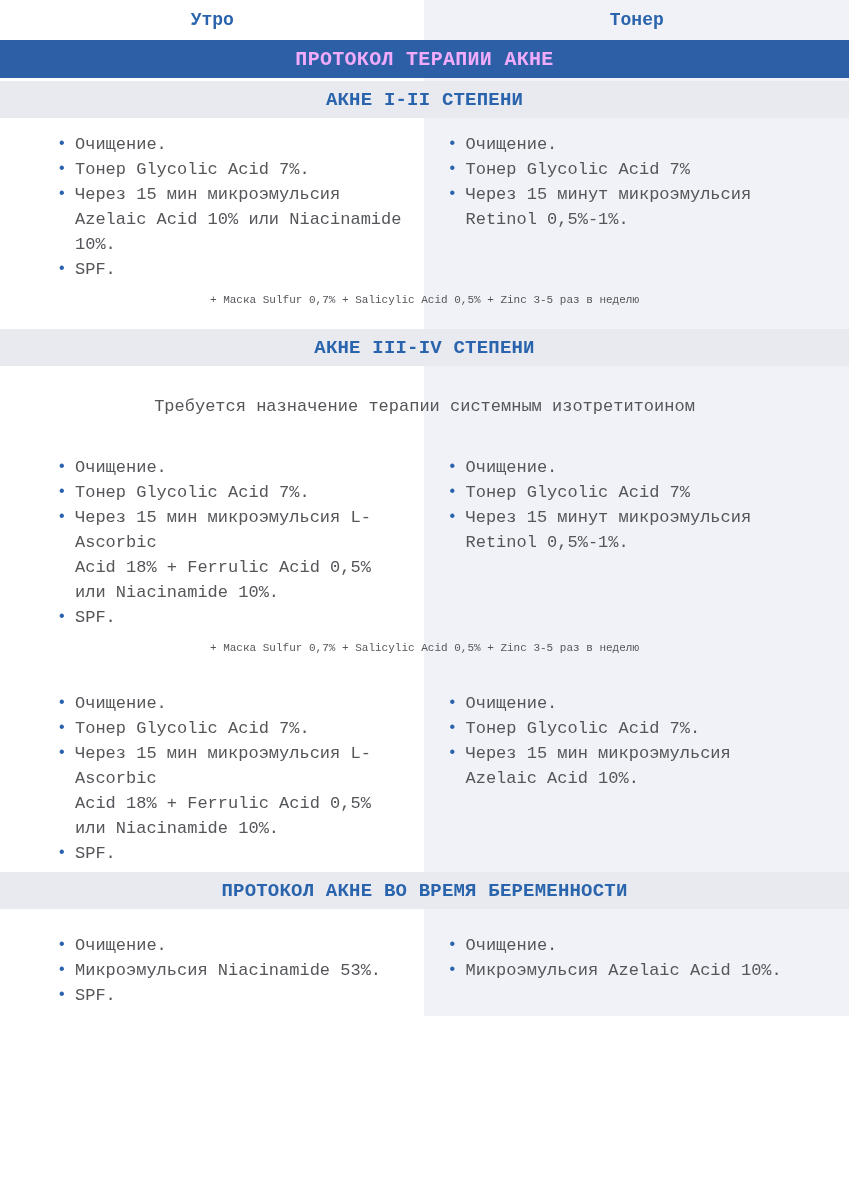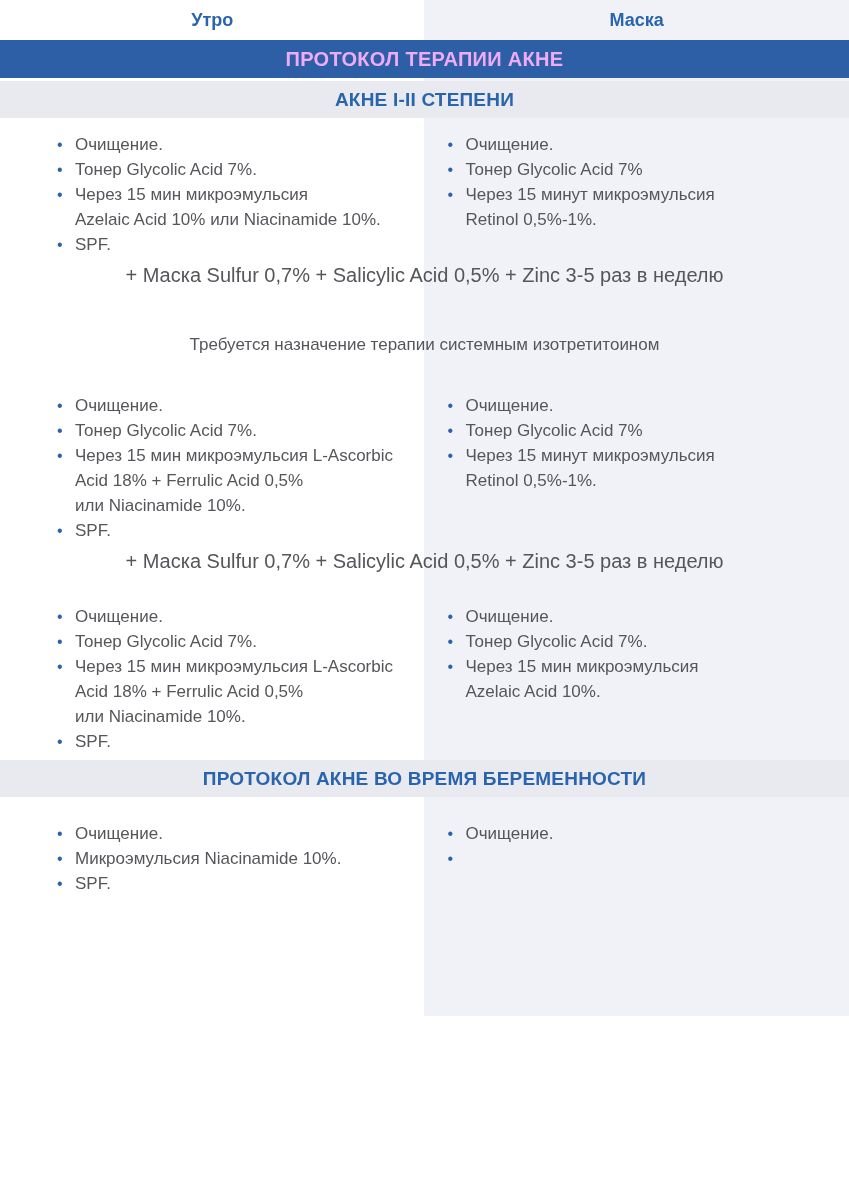--- a/index.html
+++ b/index.html
@@ -10,20 +10,21 @@
     --banner-gray:#e8eaf0;
     --col-gray:#f1f2f7;
   }
   html,body{margin:0;padding:0;}
   body{font-family:"Liberation Sans","DejaVu Sans",sans-serif;}
   .page{
     position:relative;
     width:849px;height:1016px;
     overflow:hidden;
     background:linear-gradient(90deg,#ffffff 0 424px,var(--col-gray) 424px 100%);
+    font-family:Liberation Mono, monospace;
   }
   .header-row{display:flex;height:40px;}
   .header-cell{
     flex:1 1 50%;display:flex;align-items:center;justify-content:center;
     color:var(--heading-blue);font-weight:700;font-size:18px;
   }
   .title-banner{
     height:38px;background:var(--banner-blue);color:#f0abfc;
     display:flex;align-items:center;justify-content:center;
     font-weight:700;font-size:20px;letter-spacing:.3px;
@@ -46,34 +47,34 @@
     display:flex;align-items:flex-start;
     font-size:17px;line-height:25px;color:var(--body-text);
   }
   .dot{
     flex:0 0 18px;color:var(--bullet-blue);
     font-size:16px;line-height:25px;
   }
   .txt{white-space:pre-line;}
   .footer-line{
     margin-top:6px;text-align:center;
-    font-size:20px;line-height:25px;color:var(--body-text);
+    font-size:11px;line-height:25px;color:var(--body-text);
   }
   .note{
     padding:28px 32px 22px;text-align:center;
     font-size:17px;line-height:25px;color:var(--body-text);
   }
 </style>
 </head>
 <body>
 
 <div class="page">
   <div class="header-row">
     <div class="header-cell">Утро</div>
-    <div class="header-cell">Маска</div>
+    <div class="header-cell">Тонер</div>
   </div>
   <div class="title-banner">ПРОТОКОЛ ТЕРАПИИ АКНЕ</div>
   <main>
       <section class="section">
         <div class="section-banner">АКНЕ I-II СТЕПЕНИ</div>
         <div class="cols">
           <div class="col col-left">
             <div class="bullet">
               <span class="dot">•</span>
               <span class="txt">Очищение.</span>
@@ -104,20 +105,21 @@
             <div class="bullet">
               <span class="dot">•</span>
               <span class="txt">Через 15 минут микроэмульсия
 Retinol 0,5%-1%.</span>
             </div>
           </div>
         </div>
         <div class="footer-line">+ Маска Sulfur 0,7% + Salicylic Acid 0,5% + Zinc 3-5 раз в неделю</div>
       </section>
       <section class="section note-only">
+        <div class="section-banner">АКНЕ III-IV СТЕПЕНИ</div>
         <div class="note">Требуется назначение терапии системным изотретитоином</div>
       </section>
       <section class="section">
         <div class="cols">
           <div class="col col-left">
             <div class="bullet">
               <span class="dot">•</span>
               <span class="txt">Очищение.</span>
             </div>
             <div class="bullet">
@@ -195,32 +197,33 @@
       <section class="section no-footer">
         <div class="section-banner">ПРОТОКОЛ АКНЕ ВО ВРЕМЯ БЕРЕМЕННОСТИ</div>
         <div class="cols">
           <div class="col col-left">
             <div class="bullet">
               <span class="dot">•</span>
               <span class="txt">Очищение.</span>
             </div>
             <div class="bullet">
               <span class="dot">•</span>
-              <span class="txt">Микроэмульсия Niacinamide 10%.</span>
-            </div>
-            <div class="bullet">
-              <span class="dot">•</span>
-              <span class="txt">SPF.</span>
-            </div>
-          </div>
-          <div class="col col-right">
-            <div class="bullet">
-              <span class="dot">•</span>
-              <span class="txt">Очищение.</span>
-            </div>
-            <div class="bullet">
-              <span class="dot">•</span>
+              <span class="txt">Микроэмульсия Niacinamide 53%.</span>
+            </div>
+            <div class="bullet">
+              <span class="dot">•</span>
+              <span class="txt">SPF.</span>
+            </div>
+          </div>
+          <div class="col col-right">
+            <div class="bullet">
+              <span class="dot">•</span>
+              <span class="txt">Очищение.</span>
+            </div>
+            <div class="bullet">
+              <span class="dot">•</span>
+              <span class="txt">Микроэмульсия Azelaic Acid 10%.</span>
             </div>
           </div>
         </div>
       </section>
     </main>
 </div>
 
 </body></html>

